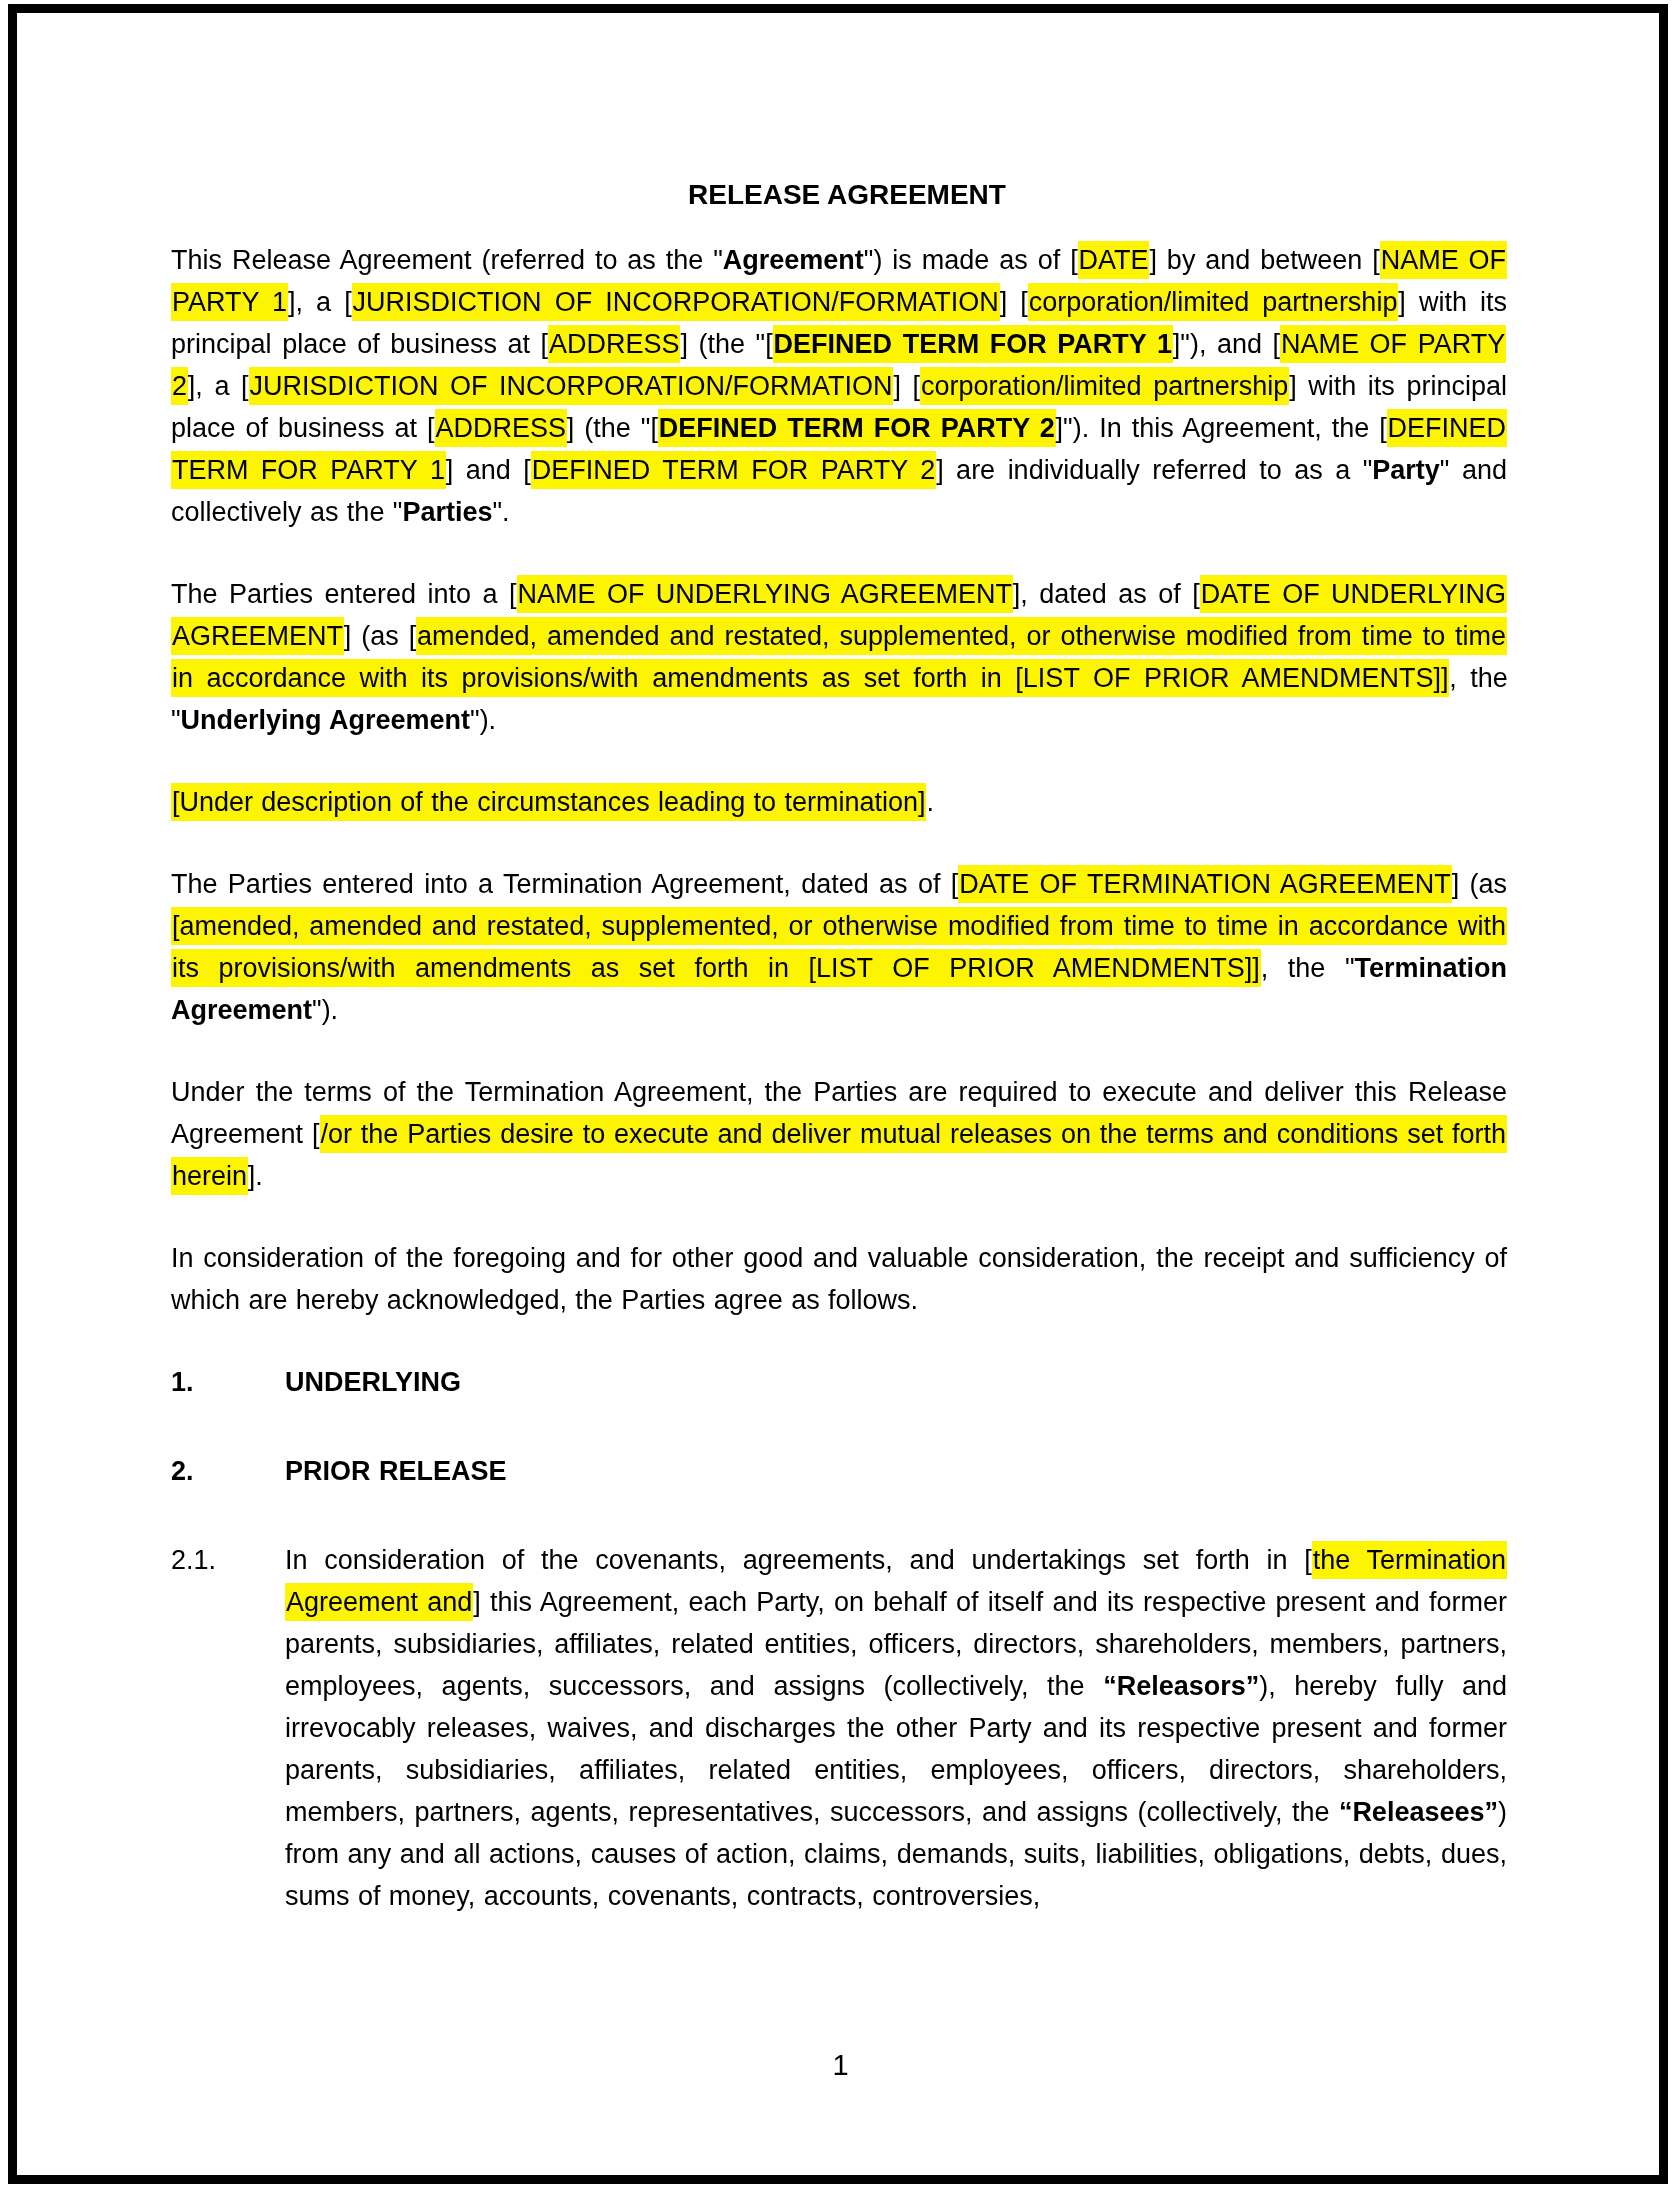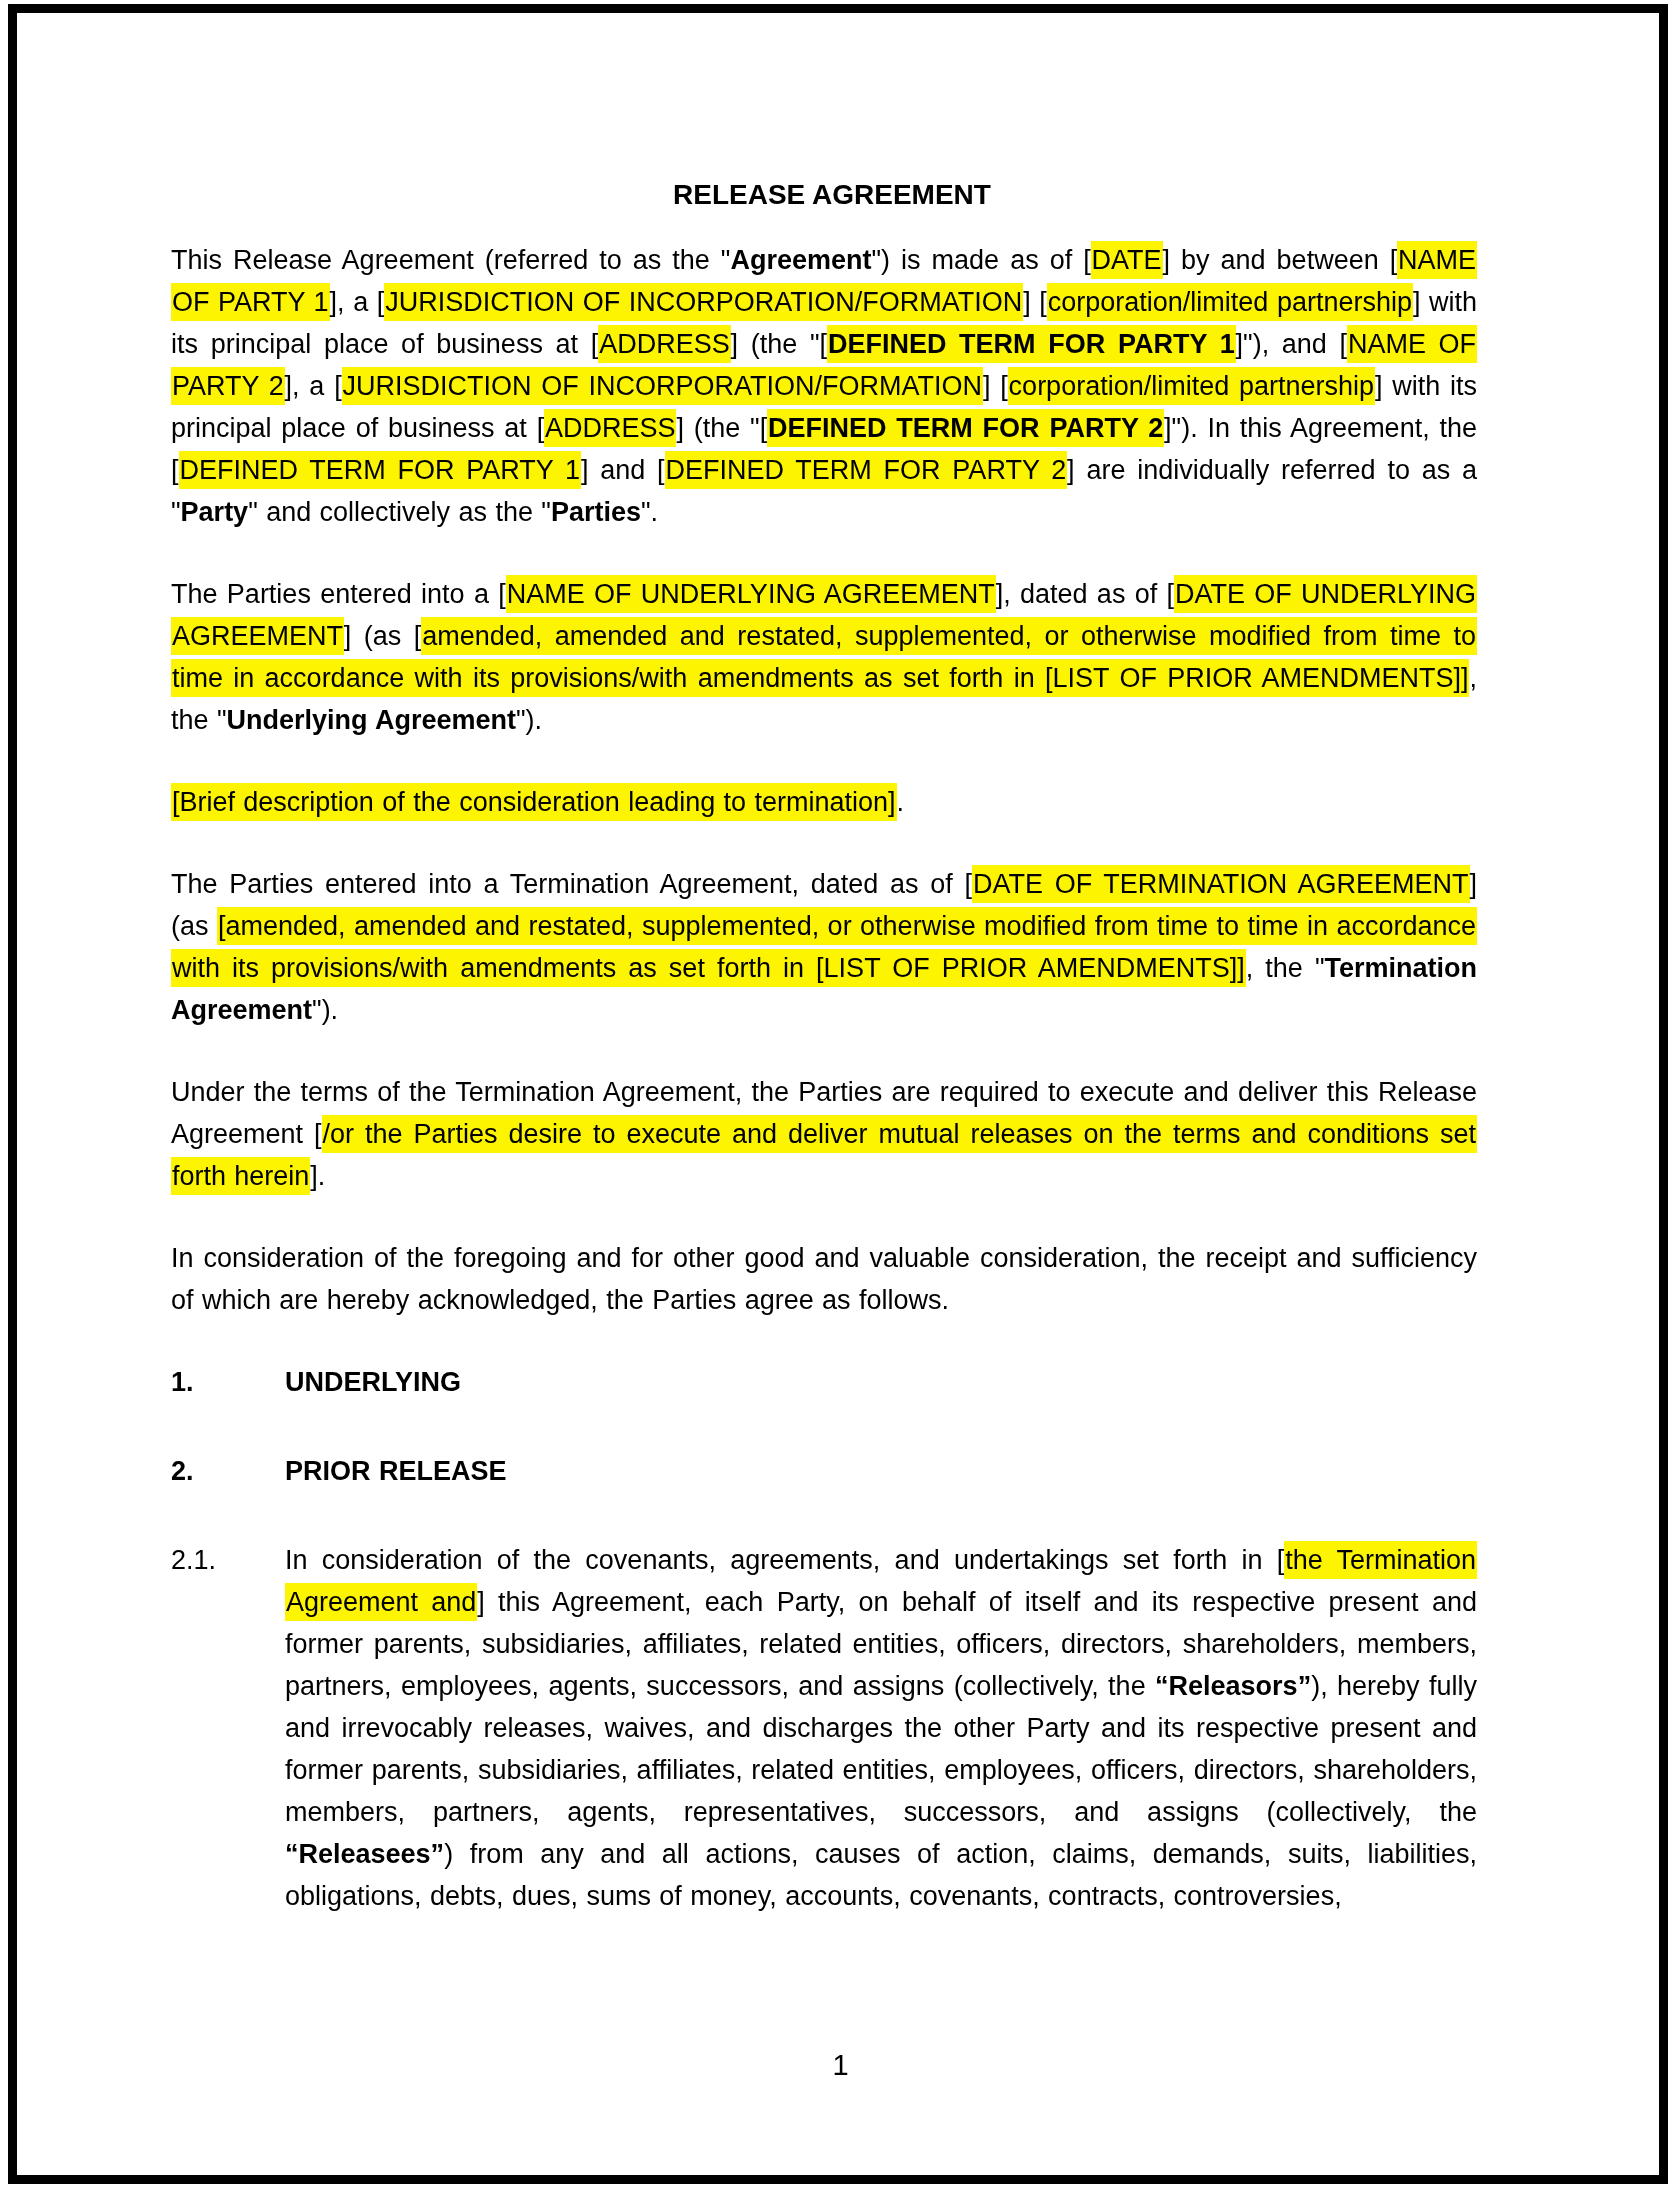--- a/index.html
+++ b/index.html
@@ -12,21 +12,21 @@
     overflow: hidden;
   }
   .page-frame {
     position: absolute;
     top: 4.4px; left: 8px; right: 6.1px; bottom: 11.4px;
     border: 9.7px solid var(--frame, #000);
     pointer-events: none;
   }
   .content {
     position: absolute;
-    left: 171px; right: 181px; top: 174px;
+    left: 171px; right: 151px; top: 174px;
   }
   .doc-title {
     text-align: center;
     font-weight: bold;
     font-size: 28px;
     line-height: 42px;
     margin-bottom: 23px;
   }
   .para {
     font-size: 27px;
@@ -69,21 +69,21 @@
 </head>
 <body style="--hl: #fcf400; --frame: #000000;">
 
 <div class="page-frame"></div>
 
 <div class="content">
   <div class="doc-title">RELEASE AGREEMENT</div>
   <div>
       <div class="para p-body"><span class="">This Release Agreement (referred to as the "</span><span class="b ">Agreement</span><span class="">") is made as of [</span><span class="hl">DATE</span><span class="">] by and between [</span><span class="hl">NAME OF PARTY 1</span><span class="">], a [</span><span class="hl">JURISDICTION OF INCORPORATION/FORMATION</span><span class="">] [</span><span class="hl">corporation/limited partnership</span><span class="">] with its principal place of business at [</span><span class="hl">ADDRESS</span><span class="">] (the "[</span><span class="b hl">DEFINED TERM FOR PARTY 1</span><span class="">]"), and [</span><span class="hl">NAME OF PARTY 2</span><span class="">], a [</span><span class="hl">JURISDICTION OF INCORPORATION/FORMATION</span><span class="">] [</span><span class="hl">corporation/limited partnership</span><span class="">] with its principal place of business at [</span><span class="hl">ADDRESS</span><span class="">] (the "[</span><span class="b hl">DEFINED TERM FOR PARTY 2</span><span class="">]"). In this Agreement, the [</span><span class="hl">DEFINED TERM FOR PARTY 1</span><span class="">] and [</span><span class="hl">DEFINED TERM FOR PARTY 2</span><span class="">] are individually referred to as a "</span><span class="b ">Party</span><span class="">" and collectively as the "</span><span class="b ">Parties</span><span class="">".</span></div>
       <div class="para p-body"><span class="">The Parties entered into a [</span><span class="hl">NAME OF UNDERLYING AGREEMENT</span><span class="">], dated as of [</span><span class="hl">DATE OF UNDERLYING AGREEMENT</span><span class="">] (as [</span><span class="hl">amended, amended and restated, supplemented, or otherwise modified from time to time in accordance with its provisions/with amendments as set forth in [LIST OF PRIOR AMENDMENTS]]</span><span class="">, the "</span><span class="b ">Underlying Agreement</span><span class="">").</span></div>
-      <div class="para p-body"><span class="hl">[Brief description of the consideration leading to termination]</span><span class="">.</span></div>
+      <div class="para p-body"><span class="hl">[Under description of the circumstances leading to termination]</span><span class="">.</span></div>
       <div class="para p-body"><span class="">The Parties entered into a Termination Agreement, dated as of [</span><span class="hl">DATE OF TERMINATION AGREEMENT</span><span class="">] (as </span><span class="hl">[amended, amended and restated, supplemented, or otherwise modified from time to time in accordance with its provisions/with amendments as set forth in [LIST OF PRIOR AMENDMENTS]]</span><span class="">, the "</span><span class="b ">Termination Agreement</span><span class="">").</span></div>
       <div class="para p-body"><span class="">Under the terms of the Termination Agreement, the Parties are required to execute and deliver this Release Agreement [</span><span class="hl">/or the Parties desire to execute and deliver mutual releases on the terms and conditions set forth herein</span><span class="">].</span></div>
       <div class="para p-body"><span class="">In consideration of the foregoing and for other good and valuable consideration, the receipt and sufficiency of which are hereby acknowledged, the Parties agree as follows.</span></div>
       <div class="para p-heading"><span class="num">1.</span><span class="b ">UNDERLYING</span></div>
       <div class="para p-heading"><span class="num">2.</span><span class="b ">PRIOR RELEASE</span></div>
       <div class="para p-numbered"><span class="num">2.1.</span><span class="">In consideration of the covenants, agreements, and undertakings set forth in [</span><span class="hl">the Termination Agreement and</span><span class="">] this Agreement, each Party, on behalf of itself and its respective present and former parents, subsidiaries, affiliates, related entities, officers, directors, shareholders, members, partners, employees, agents, successors, and assigns (collectively, the </span><span class="b ">“Releasors”</span><span class="">), hereby fully and irrevocably releases, waives, and discharges the other Party and its respective present and former parents, subsidiaries, affiliates, related entities, employees, officers, directors, shareholders, members, partners, agents, representatives, successors, and assigns (collectively, the </span><span class="b ">“Releasees”</span><span class="">) from any and all actions, causes of action, claims, demands, suits, liabilities, obligations, debts, dues, sums of money, accounts, covenants, contracts, controversies,</span></div>
     </div>
 </div>
 
 <div class="footer-page">1</div>

